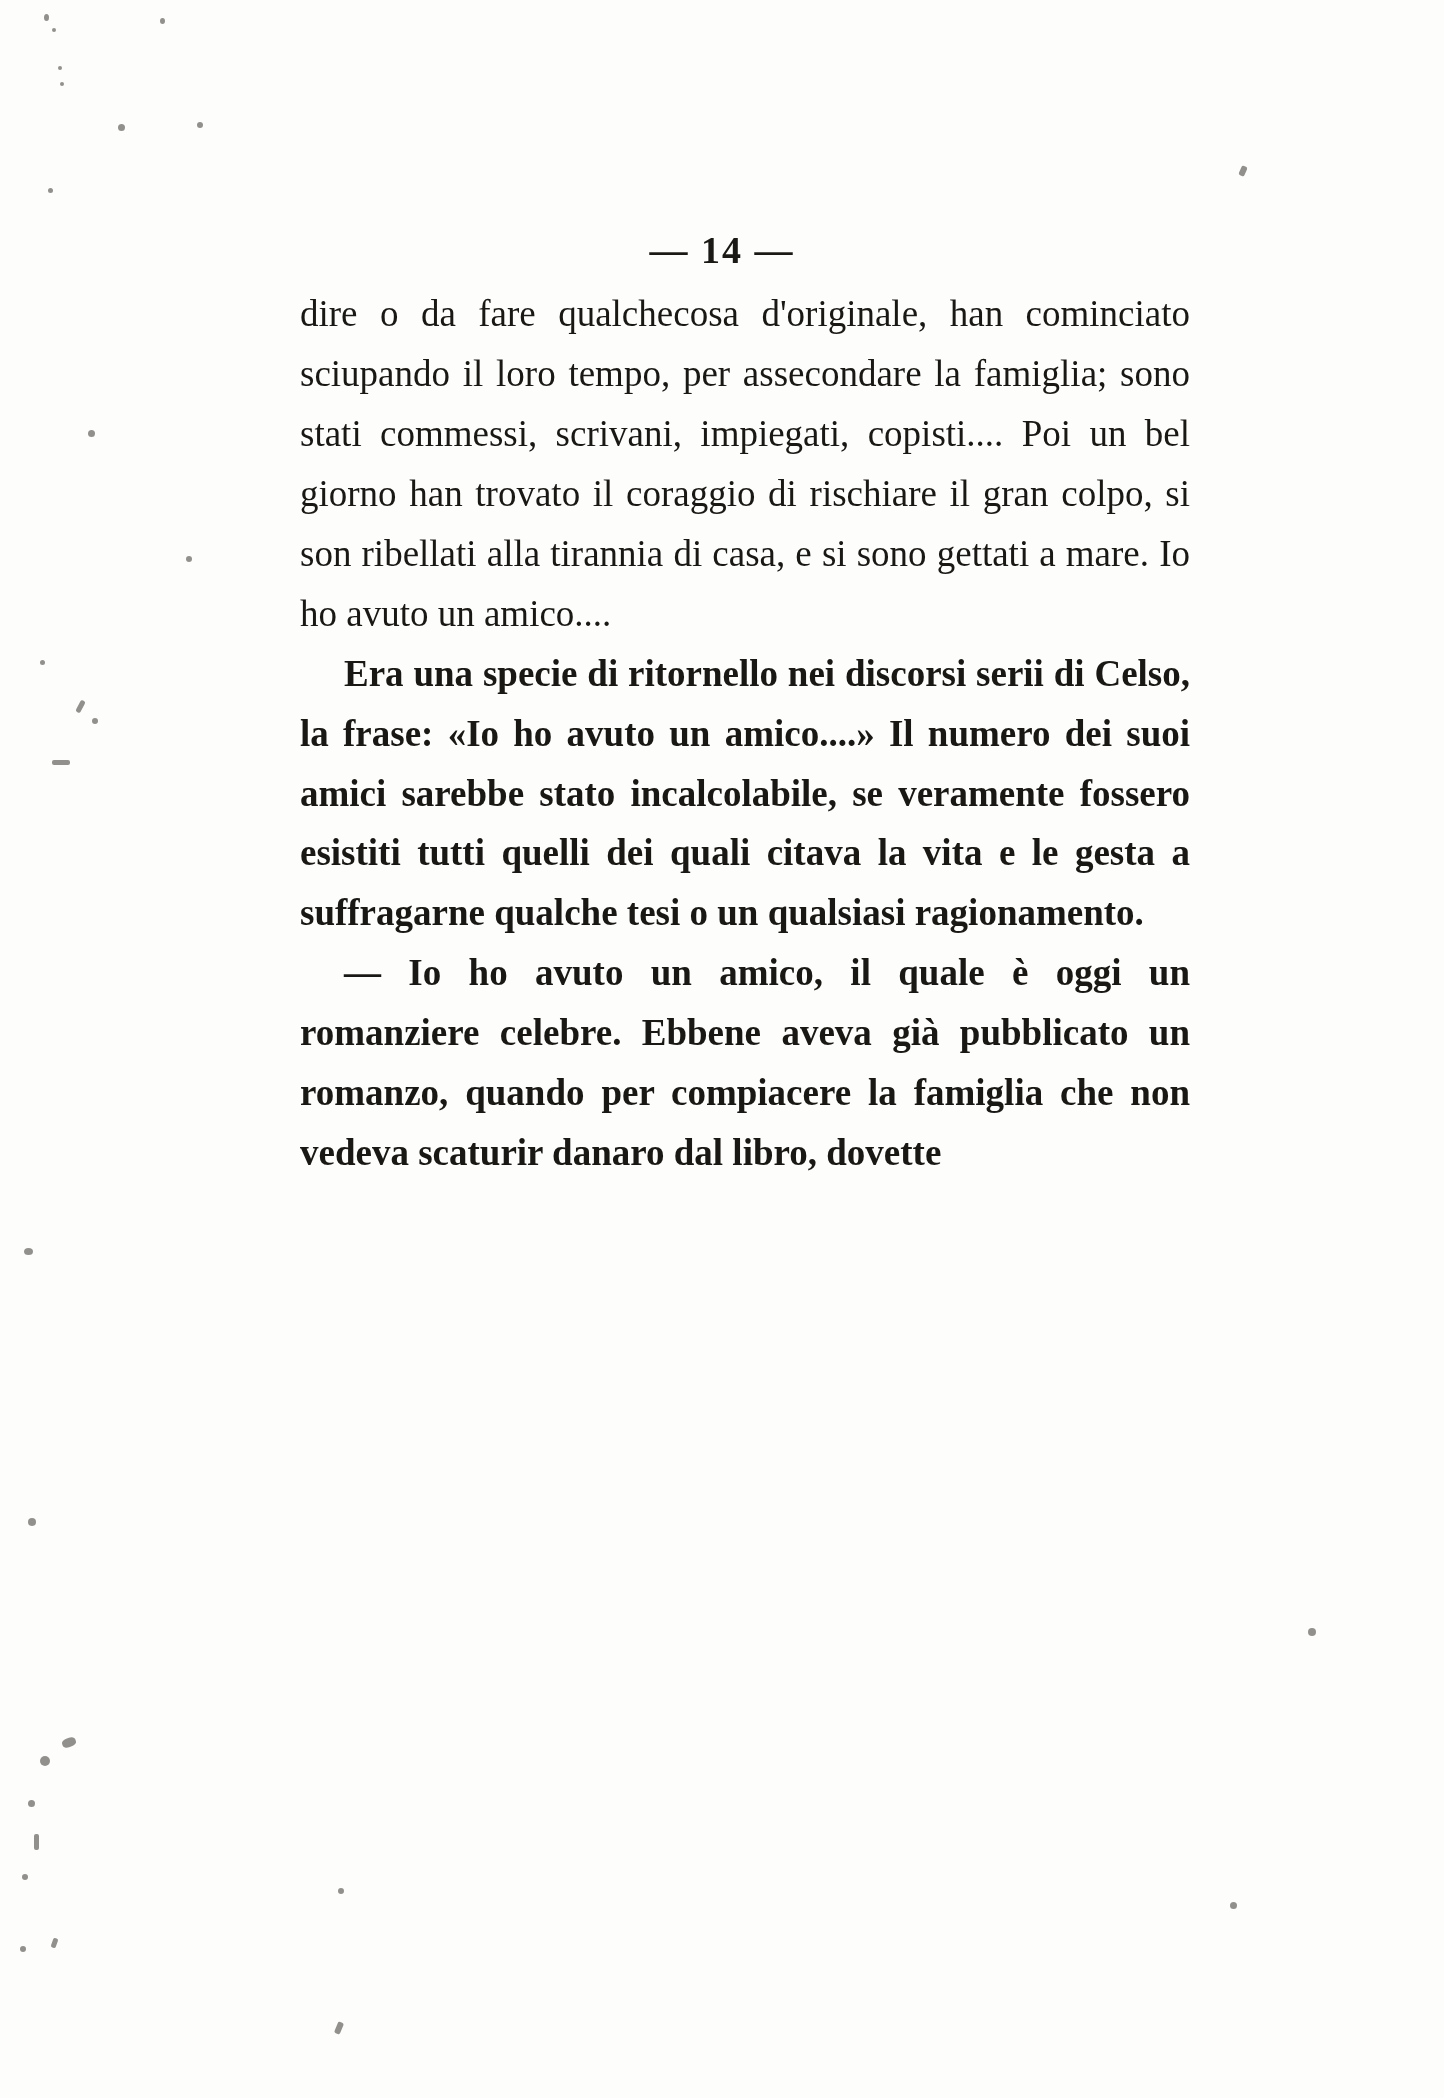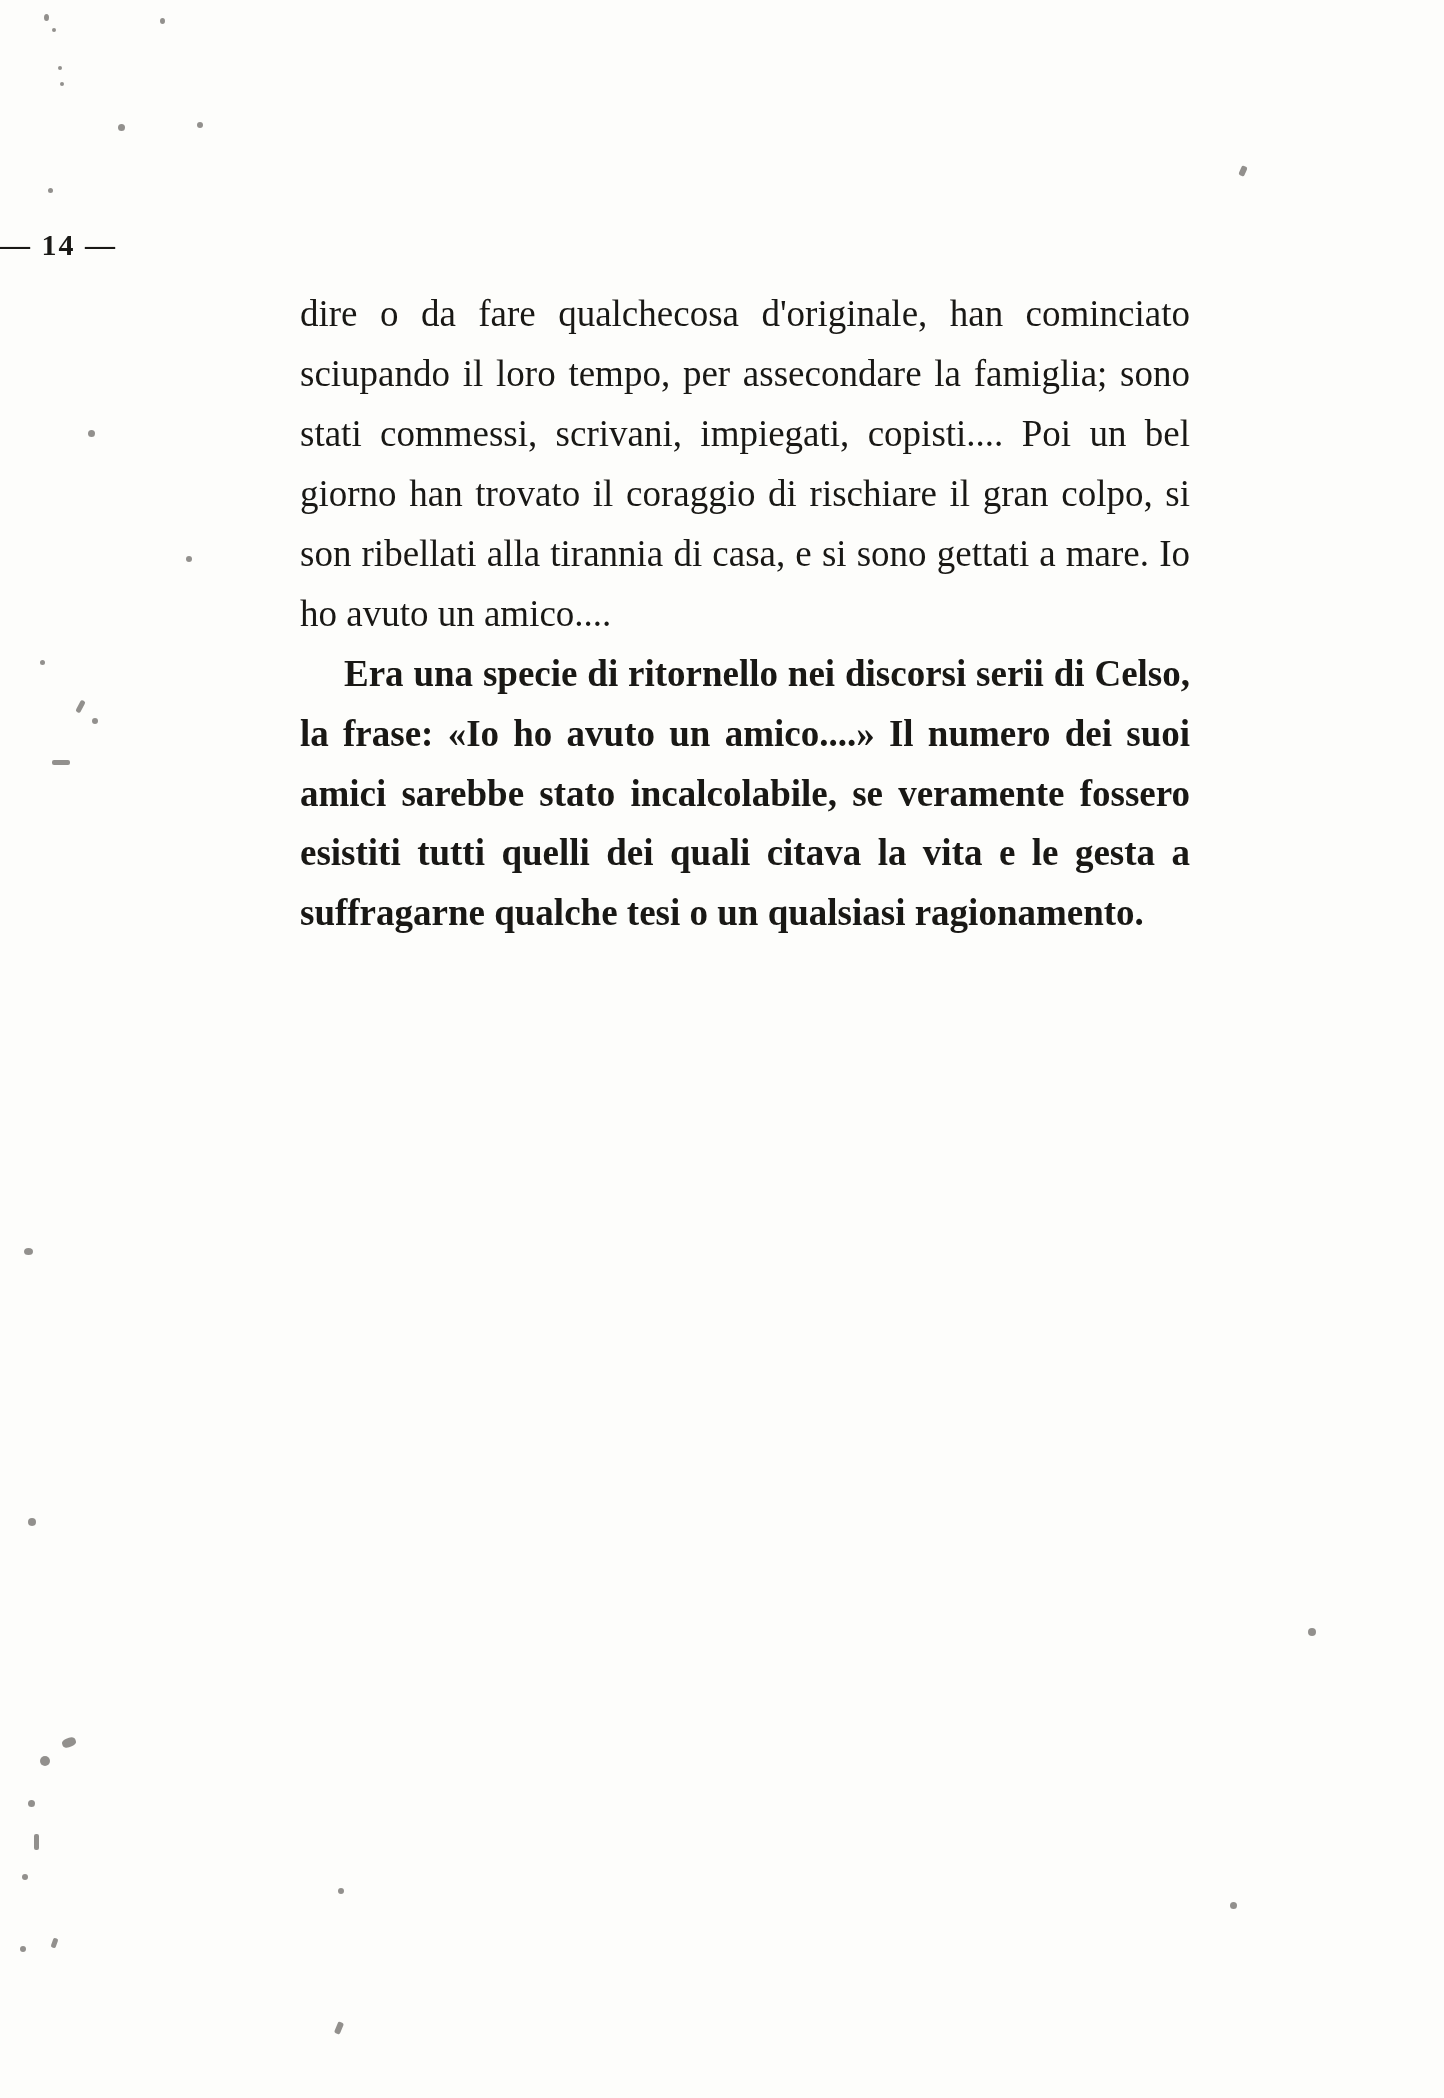--- a/index.html
+++ b/index.html
@@ -29,22 +29,22 @@
     background: #3a3733;
     border-radius: 50%;
     opacity: 0.55;
   }
 
   .page-number {
     position: absolute;
     top: 228px;
     left: 0;
     right: 0;
-    text-align: left;
-    font-size: 30px;
+    text-align: center;
+    font-size: 38px;
     font-weight: 700;
     letter-spacing: 2px;
     color: #1a1916;
   }
 
   .text-block {
     position: absolute;
     top: 284px;
     left: 300px;
     width: 890px;
@@ -105,15 +105,16 @@
   <div class="speck" style="left:34px; top:1834px; width:5px; height:16px; border-radius:2px;"></div>
   <div class="speck" style="left:22px; top:1874px; width:6px; height:6px;"></div>
   <div class="speck" style="left:20px; top:1946px; width:6px; height:6px;"></div>
   <div class="speck" style="left:52px; top:1938px; width:5px; height:10px; border-radius:2px; transform:rotate(20deg);"></div>
 
   <div class="page-number">— 14 —</div>
 
   <div class="text-block">
     <p class="para">dire o da fare qualchecosa d'originale, han cominciato sciupando il loro tempo, per assecondare la famiglia; sono stati commessi, scrivani, impiegati, copisti.... Poi un bel giorno han trovato il coraggio di rischiare il gran colpo, si son ribellati alla tirannia di casa, e si sono gettati a mare. Io ho avuto un amico....</p>
     <p class="para indent">Era una specie di ritornello nei discorsi serii di Celso, la frase: «Io ho avuto un amico....» Il numero dei suoi amici sarebbe stato incalcolabile, se veramente fossero esistiti tutti quelli dei quali citava la vita e le gesta a suffragarne qualche tesi o un qualsiasi ragionamento.</p>
+    <p class="para indent heavier">— Io ho avuto un amico, il quale è oggi un romanziere celebre. Ebbene aveva già pubblicato un romanzo, quando per compiacere la famiglia che non vedeva scaturir danaro dal libro, dovette</p>
   </div>
 
 </div>
 
 </body></html>

